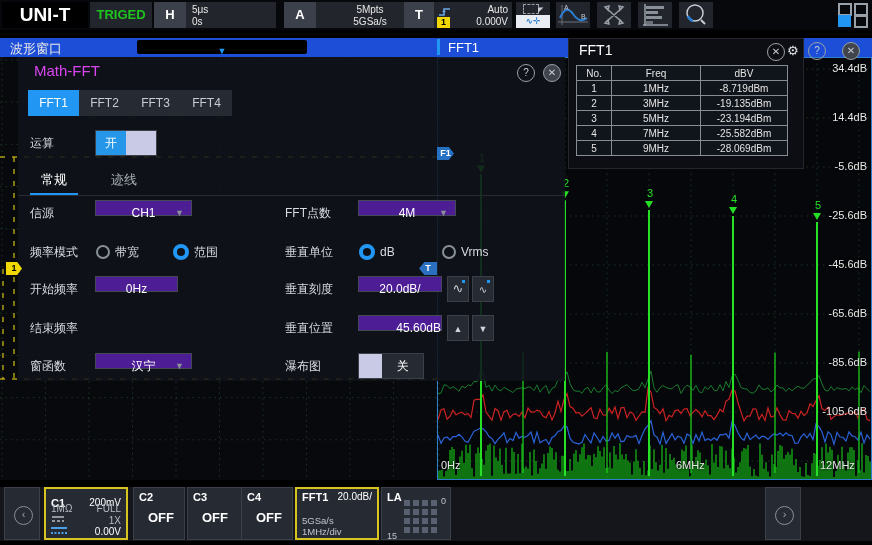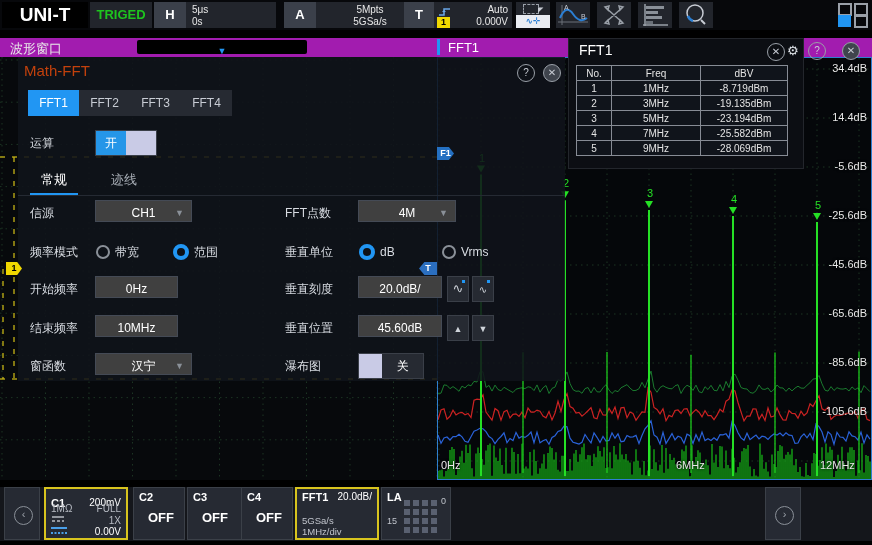--- a/index.html
+++ b/index.html
@@ -13,53 +13,53 @@
   .logo{left:2px;width:86px;background:#000;color:#fff;font-weight:bold;font-size:19px;
         letter-spacing:0px;text-align:center;line-height:26px;}
   .trig{left:90px;width:62px;color:#1ec41e;font-weight:bold;font-size:13px;text-align:center;line-height:26px;}
   .grp-label{background:#3b404a;width:32px;height:26px;text-align:center;line-height:26px;
              font-weight:bold;font-size:13px;color:#fff;}
   .smalltxt{font-size:10px;line-height:12px;color:#e8e8e8;}
   .iconbox{width:34px;height:26px;top:2px;background:#22252c;}
   .grid-icon span{position:absolute;width:10px;height:9px;border:2px solid #9aa0a8;}
   .grid-icon .fill{border:none;width:13px;height:12px;background:#2196f3;}
   
-  .tabrow{left:0;top:38px;width:872px;height:19px;background:#a21caf;}
+  .tabrow{left:0;top:38px;width:872px;height:19px;background:#1d4ed8;}
   .droptab{left:137px;top:2px;width:170px;height:14px;background:#000;border-radius:2px;text-align:center;}
   .droptab .tri{color:#2196f3;font-size:9px;line-height:13px;}
   
   .win-left{left:0;top:57px;width:437px;height:423px;background:#07090c;}
   .win-fft{left:437px;top:57px;width:433px;height:421px;background:#05070a;border:1px solid #2e7fd0;}
   .grid{stroke:#1c3423;stroke-width:1;stroke-dasharray:1.5 4;}
   .tr1{stroke:#c7b616;stroke-width:1.5;stroke-dasharray:5 7;opacity:.85;}
   .mk{fill:#25e025;font-size:11px;font-family:"Liberation Sans",sans-serif;text-anchor:middle;}
   .dblabel{position:absolute;right:4px;width:70px;text-align:right;font-size:11px;color:#e8e8e8;
            text-shadow:0 0 3px #000;}
   .freqlabel{position:absolute;bottom:8px;font-size:11px;color:#e8e8e8;text-shadow:0 0 3px #000;}
   .tag{position:absolute;height:13px;font-size:9px;line-height:13px;font-weight:bold;text-align:center;}
   .tag-ch1{background:#f0d800;color:#000;width:16px;clip-path:polygon(0 0,70% 0,100% 50%,70% 100%,0 100%);}
   .tag-trig{background:#2b6fc0;color:#fff;width:18px;clip-path:polygon(0 50%,30% 0,100% 0,100% 100%,30% 100%);}
   .tag-f1{background:#2470c2;color:#fff;width:17px;clip-path:polygon(0 0,70% 0,100% 50%,70% 100%,0 100%);}
   .circ-icon{position:absolute;width:16px;height:16px;border:1px solid #9aa0a8;border-radius:50%;
              text-align:center;line-height:16px;font-size:10px;color:#c8ccd4;}
   
   .dialog{left:18px;top:57px;width:547px;height:324px;background:rgba(16,19,26,0.88);z-index:30;}
-  .dlg-title{left:6px;top:5px;font-size:15px;color:#c2410c;}
+  .dlg-title{left:16px;top:5px;font-size:15px;color:#d946ef;}
   .ffttab{position:absolute;top:33px;height:26px;width:51px;text-align:center;line-height:26px;
           font-size:12px;color:#c8ccd4;background:#262a32;}
   .ffttab.active{background:#2196f3;color:#fff;}
   .toggle{position:absolute;height:26px;display:flex;border:1px solid #3a3f48;box-sizing:border-box;}
   .tg-on{background:#2596e8;color:#fff;font-size:12px;text-align:center;line-height:24px;}
   .tg-handle{background:#c9cbe6;}
   .tg-off-label{background:#262a32;color:#fff;font-size:12px;text-align:center;line-height:24px;}
   .subtab{position:absolute;top:110px;height:26px;line-height:26px;font-size:13px;color:#aab0b8;text-align:center;}
   .subtab.active{color:#fff;border-bottom:2px solid #2196f3;}
   .dlg-divider{left:0;top:138px;width:547px;height:1px;background:#252a33;}
   .flabel{position:absolute;font-size:12px;color:#d8dce2;line-height:26px;}
-  .vbox{position:absolute;height:22px;background:#404040;border:1px solid #444a55;box-sizing:border-box;
+  .vbox{position:absolute;height:16px;background:#4c1d95;border:1px solid #444a55;box-sizing:border-box;
         text-align:center;line-height:24px;font-size:12px;color:#fff;}
   .vbox .caret{position:absolute;right:7px;top:0;color:#8a9098;font-size:9px;}
   .radio{position:absolute;width:14px;height:14px;border-radius:50%;box-sizing:border-box;}
   .radio.sel{border:4px solid #2196f3;background:#0e1116;width:16px;height:16px;}
   .radio.unsel{border:2px solid #8a9098;}
   .sbtn{position:absolute;width:22px;height:26px;background:#262a32;border:1px solid #3a3f48;
         box-sizing:border-box;text-align:center;color:#cfd4da;}
   .wavedot::after{content:"";position:absolute;top:3px;right:3px;width:3px;height:3px;background:#2196f3;}
   
   .mpanel{left:568px;top:38px;width:234px;height:129px;background:#0c0e13;border:1px solid #23262c;z-index:40;}
@@ -313,23 +313,22 @@
   <div class="flabel" style="left:443px;top:182px;">Vrms</div>
 
   <div class="flabel" style="left:12px;top:219px;">开始频率</div>
   <div class="vbox" style="left:77px;top:219px;width:83px;">0Hz</div>
   <div class="flabel" style="left:267px;top:219px;">垂直刻度</div>
   <div class="vbox" style="left:340px;top:219px;width:84px;">20.0dB/</div>
   <div class="sbtn wavedot" style="left:429px;top:219px;font-size:13px;line-height:24px;">∿</div>
   <div class="sbtn wavedot" style="left:454px;top:219px;font-size:10px;line-height:26px;">∿</div>
 
   <div class="flabel" style="left:12px;top:258px;">结束频率</div>
-  <div class="vbox" style="left:77px;top:258px;width:83px;">10MHz</div>
   <div class="flabel" style="left:267px;top:258px;">垂直位置</div>
-  <div class="vbox" style="left:340px;top:258px;width:84px;">45.60dB</div>
+  <div class="vbox" style="left:340px;top:258px;width:84px;text-align:right;">45.60dB</div>
   <div class="sbtn" style="left:429px;top:258px;font-size:9px;line-height:26px;">▲</div>
   <div class="sbtn" style="left:454px;top:258px;font-size:9px;line-height:26px;">▼</div>
 
   <div class="flabel" style="left:12px;top:296px;">窗函数</div>
   <div class="vbox" style="left:77px;top:296px;width:97px;">
     <span>汉宁</span>
     <span class="caret">▼</span>
   </div>
   <div class="flabel" style="left:267px;top:296px;">瀑布图</div>
   <div class="toggle" style="left:340px;top:296px;width:66px;">
@@ -428,21 +427,21 @@
       <span style="color:#fff;font-weight:bold;font-size:11px;">FFT1</span>
       <span style="color:#fff;">20.0dB/</span>
     </div>
     <div class="abs" style="left:5px;top:26px;font-size:9.5px;color:#c0c4cc;">5GSa/s</div>
     <div class="abs" style="left:5px;top:37px;font-size:9.5px;color:#c0c4cc;">1MHz/div</div>
   </div>
 
   <div class="bbox" style="left:381px;width:70px;">
     <div class="chname">LA</div>
     <div class="abs" style="left:59px;top:8px;font-size:9px;color:#c0c4cc;">0</div>
-    <div class="abs" style="left:5px;top:28px;font-size:9px;color:#c0c4cc;">15</div>
+    <div class="abs" style="left:5px;top:43px;font-size:9px;color:#c0c4cc;">15</div>
     <div class="abs" style="left:22px;top:12px;width:36px;height:36px;">
         <div class="la-cell" style="left: 0px; top: 0px;"></div>
         <div class="la-cell" style="left: 9px; top: 0px;"></div>
         <div class="la-cell" style="left: 18px; top: 0px;"></div>
         <div class="la-cell" style="left: 27px; top: 0px;"></div>
         <div class="la-cell" style="left: 0px; top: 9px;"></div>
         <div class="la-cell" style="left: 9px; top: 9px;"></div>
         <div class="la-cell" style="left: 18px; top: 9px;"></div>
         <div class="la-cell" style="left: 27px; top: 9px;"></div>
         <div class="la-cell" style="left: 0px; top: 18px;"></div>

